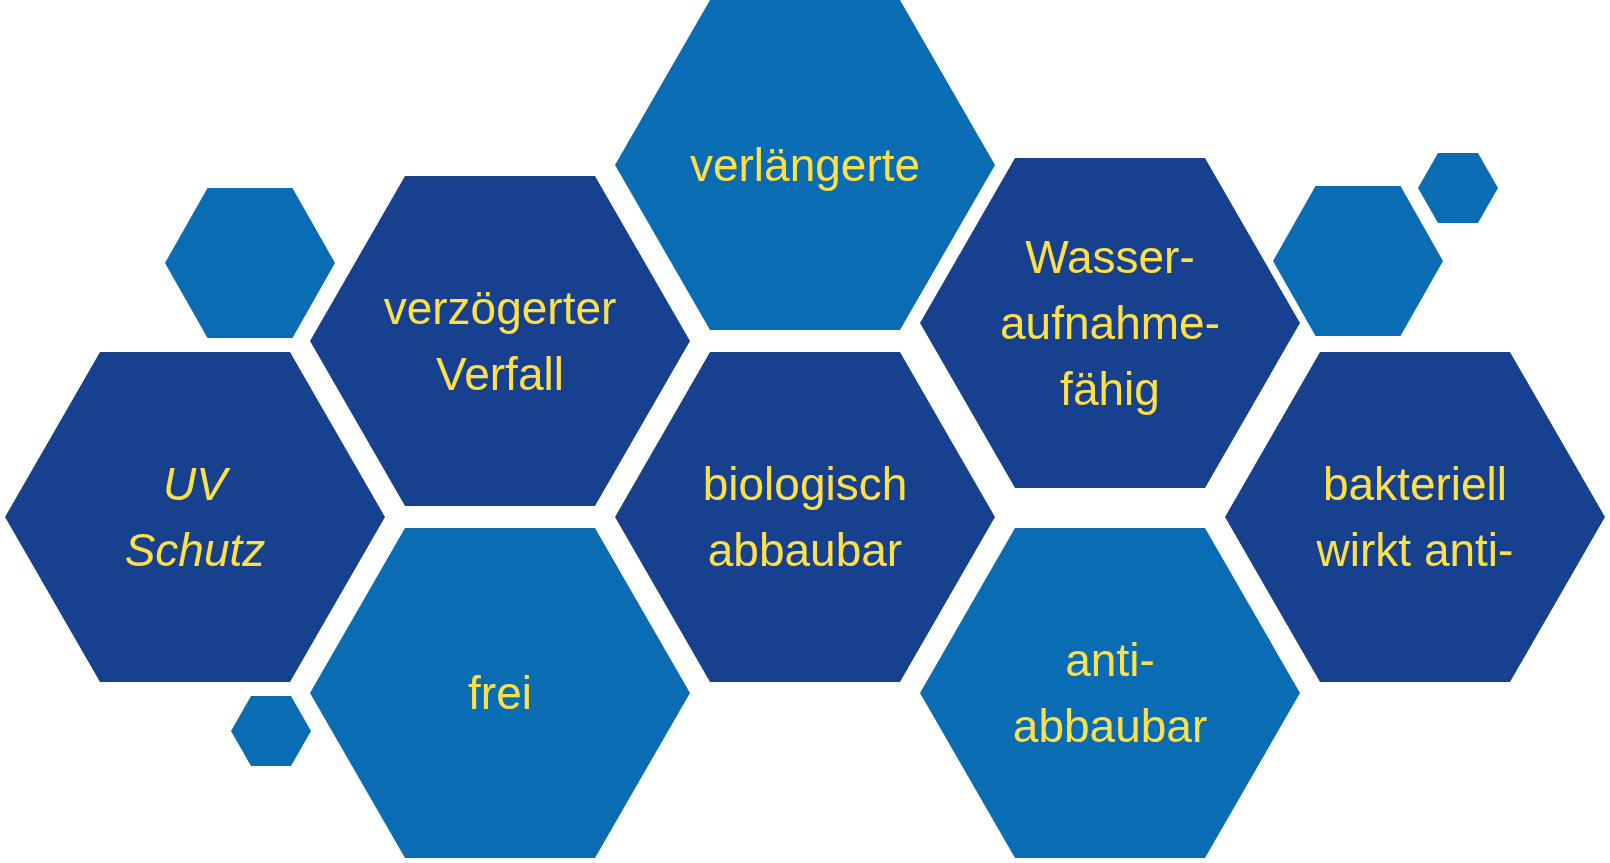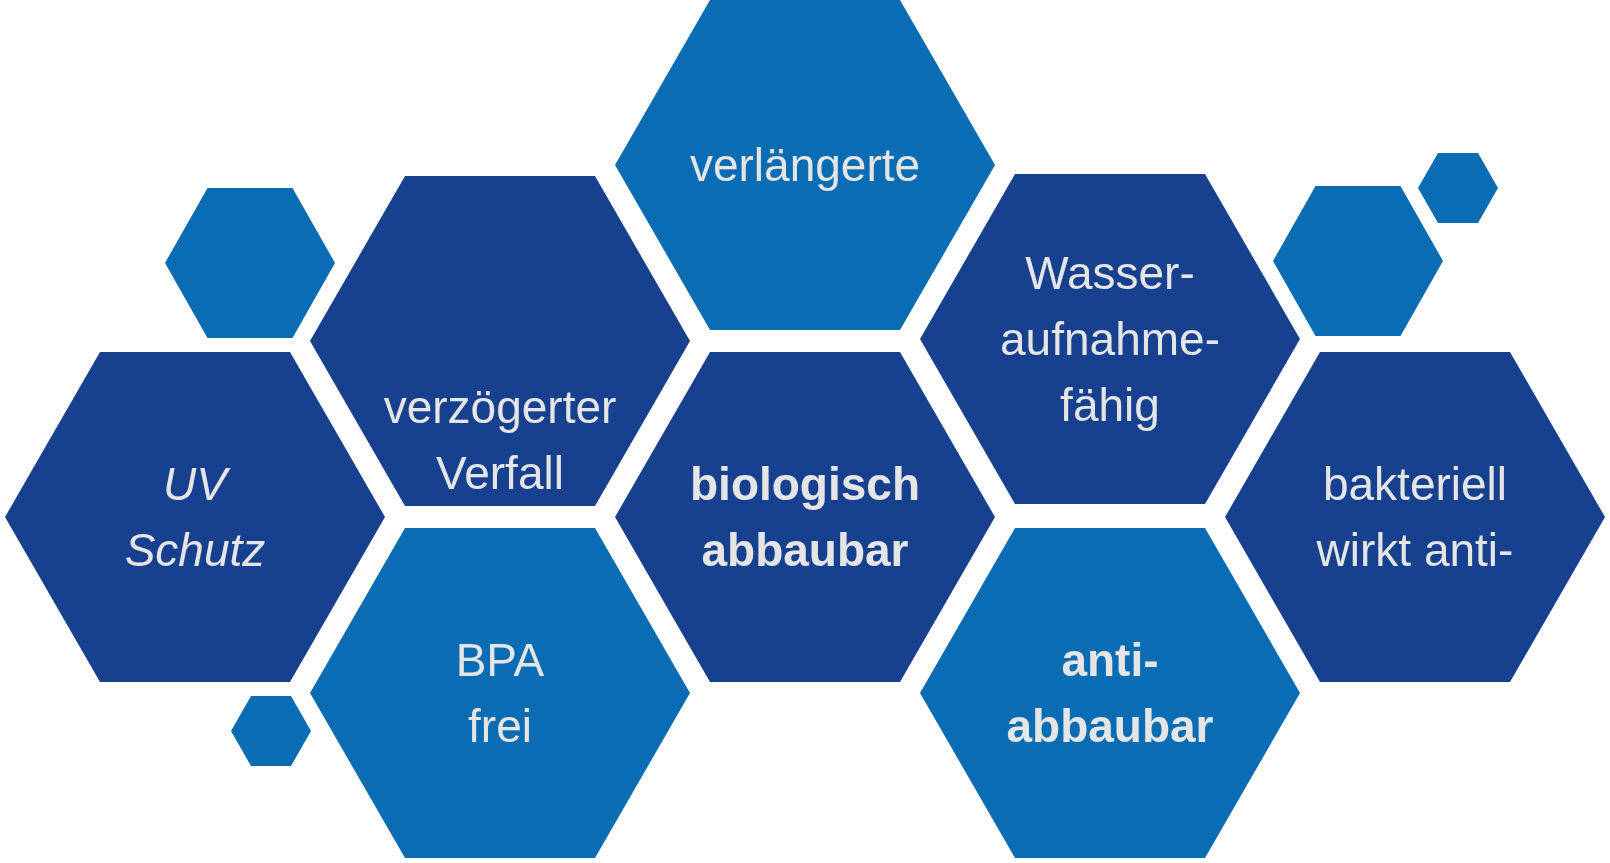--- a/index.html
+++ b/index.html
@@ -28,77 +28,76 @@
   }
   .hex.deco-medium {
     width: 170px;
     height: 150px;
   }
   .hex.deco-small {
     width: 80px;
     height: 70px;
   }
   .label {
-    color: #e5e5e5;
+    color: #fde047;
     font-size: 46px;
     line-height: 66px;
     text-align: center;
     white-space: nowrap;
     display: flex;
     flex-direction: column;
   }
 </style>
 </head>
 <body>
 
 <div class="canvas">
 
   <div class="hex large" style="left: 5px; top: 352px; background-color: rgb(23, 65, 143); font-style: italic;">
     <div class="label">
       <span>UV</span>
       <span>Schutz</span>
     </div>
   </div>
 
-  <div class="hex large" style="left: 310px; top: 176px; background-color: rgb(23, 65, 143); align-items: flex-end;">
+  <div class="hex large" style="left: 310px; top: 176px; background-color: rgb(23, 65, 143);">
     <div class="label">
       <span>verzögerter</span>
       <span>Verfall</span>
     </div>
   </div>
 
   <div class="hex large" style="left: 310px; top: 528px; background-color: rgb(10, 108, 178);">
     <div class="label">
-      <span>BPA</span>
       <span>frei</span>
     </div>
   </div>
 
   <div class="hex large" style="left: 615px; top: 0px; background-color: rgb(10, 108, 178);">
     <div class="label">
       <span>verlängerte</span>
     </div>
   </div>
 
-  <div class="hex large" style="left: 615px; top: 352px; background-color: rgb(23, 65, 143); font-weight: bold;">
+  <div class="hex large" style="left: 615px; top: 352px; background-color: rgb(23, 65, 143);">
     <div class="label">
       <span>biologisch</span>
       <span>abbaubar</span>
     </div>
   </div>
 
-  <div class="hex large" style="left: 920px; top: 174px; background-color: rgb(23, 65, 143); justify-content: center;">
+  <div class="hex large" style="left: 920px; top: 158px; background-color: rgb(23, 65, 143); justify-content: center;">
     <div class="label">
       <span>Wasser-</span>
       <span>aufnahme-</span>
       <span>fähig</span>
     </div>
   </div>
 
-  <div class="hex large" style="left: 920px; top: 528px; background-color: rgb(10, 108, 178); font-weight: bold;">
+  <div class="hex large" style="left: 920px; top: 528px; background-color: rgb(10, 108, 178);">
     <div class="label">
       <span>anti-</span>
       <span>abbaubar</span>
     </div>
   </div>
 
   <div class="hex large" style="left: 1225px; top: 352px; background-color: rgb(23, 65, 143);">
     <div class="label">
       <span>bakteriell</span>
       <span>wirkt anti-</span>

